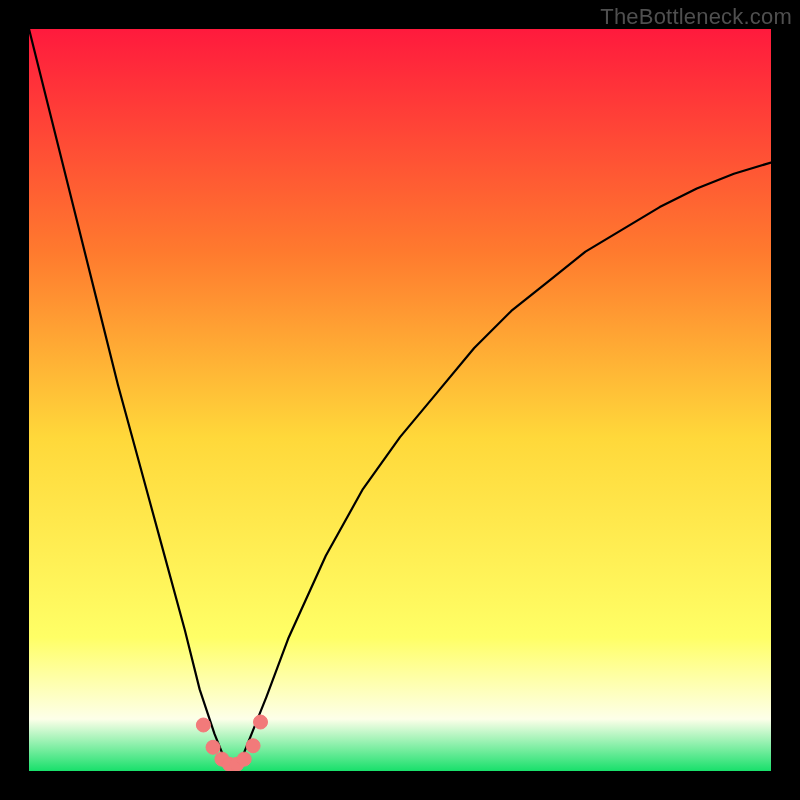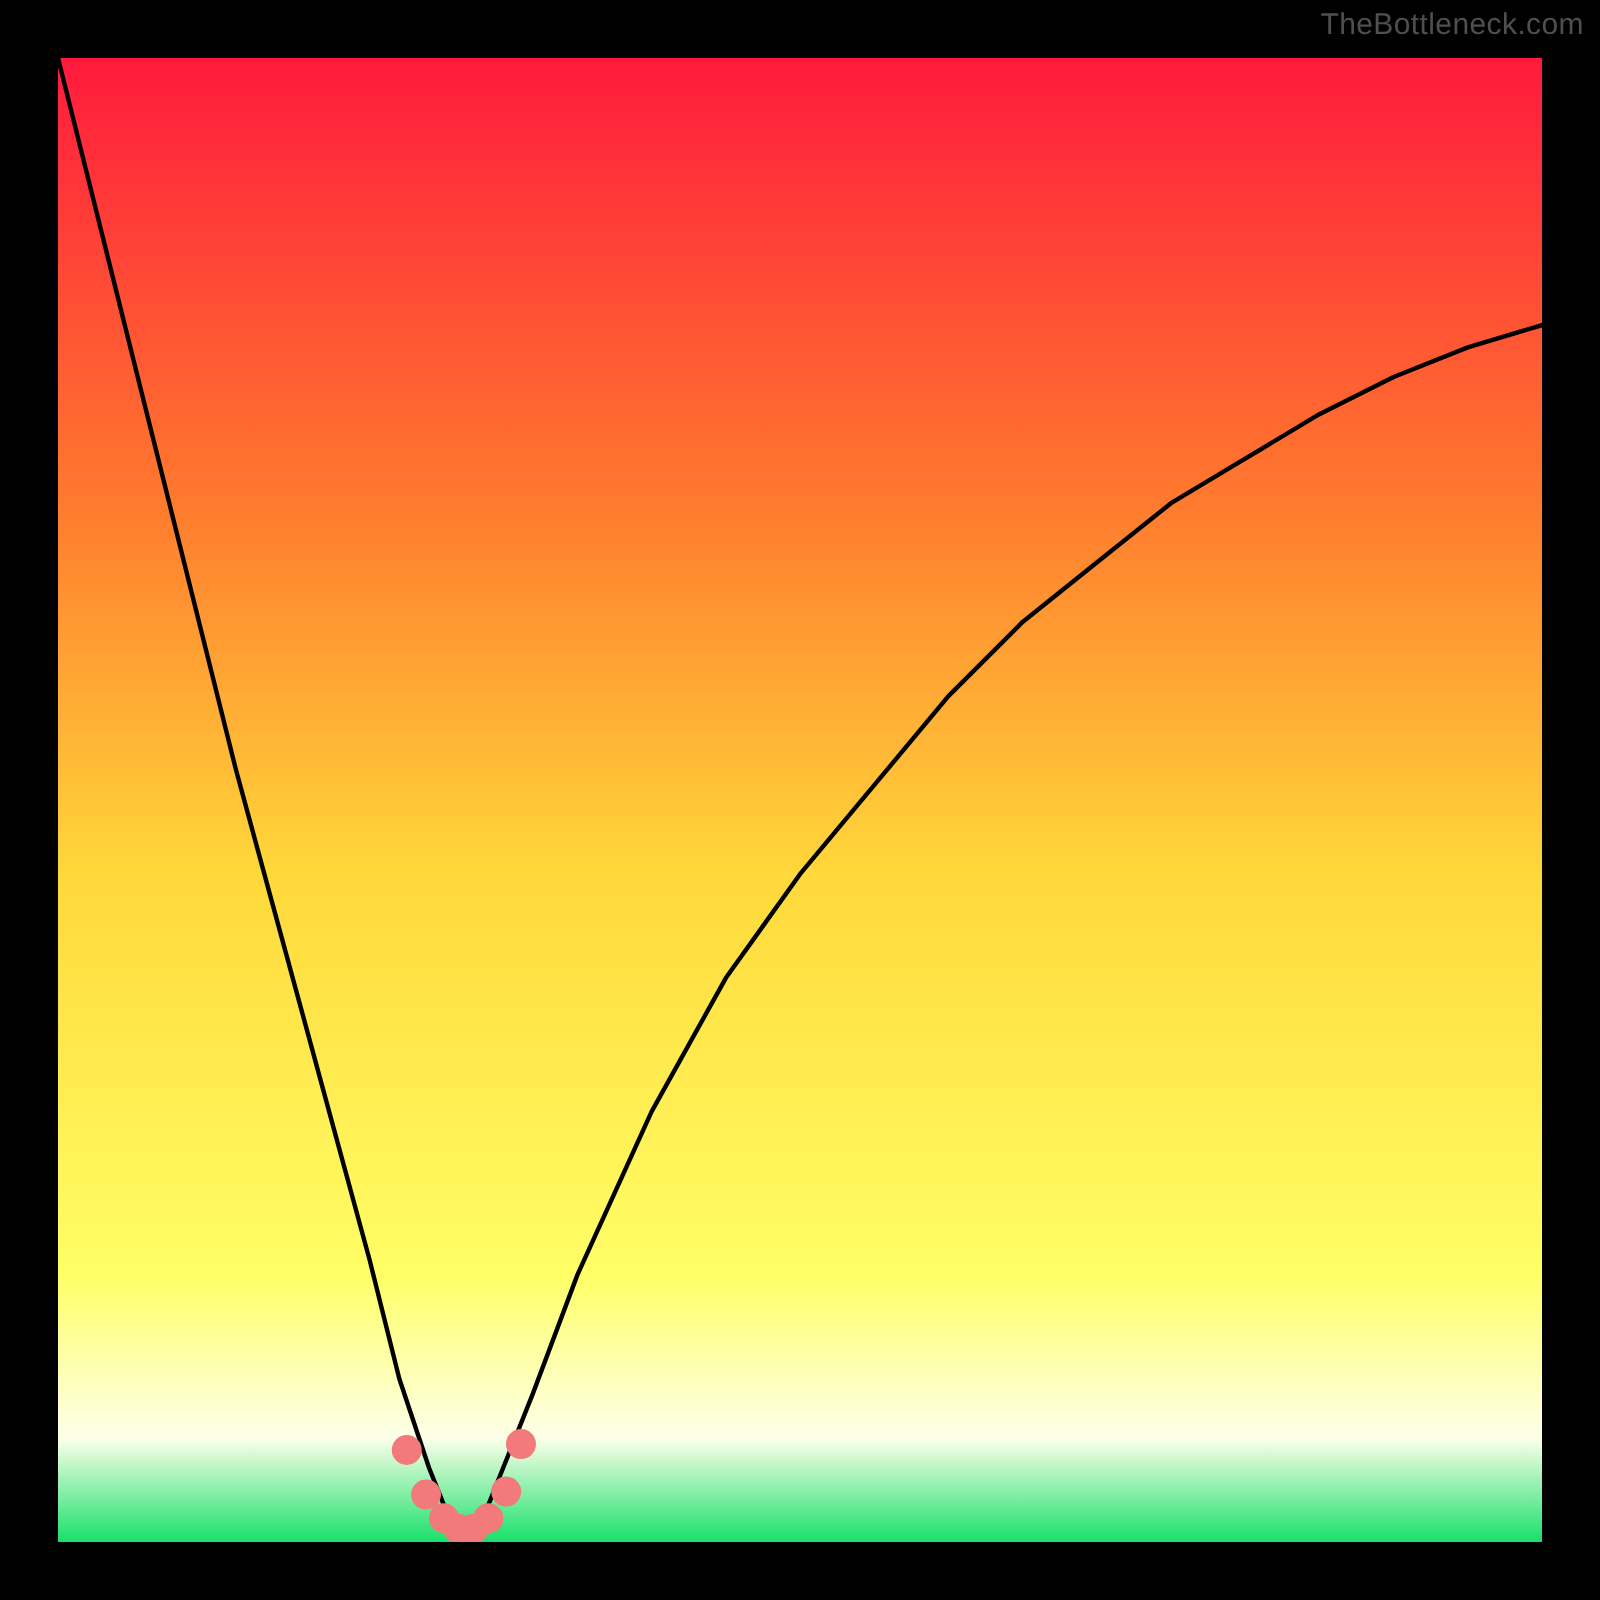--- a/index.html
+++ b/index.html
@@ -22,21 +22,21 @@
     top: 29px;
     width: 742px;
     height: 742px;
     overflow: hidden;
   }
   .watermark {
     position: absolute;
     top: 4px;
     right: 8px;
     color: #4f4f4f;
-    font-size: 15px;
+    font-size: 22px;
     font-weight: 400;
     letter-spacing: 0.2px;
     user-select: none;
     text-align: center;
   }
 </style>
 </head>
 <body>
 
 <div class="frame">

